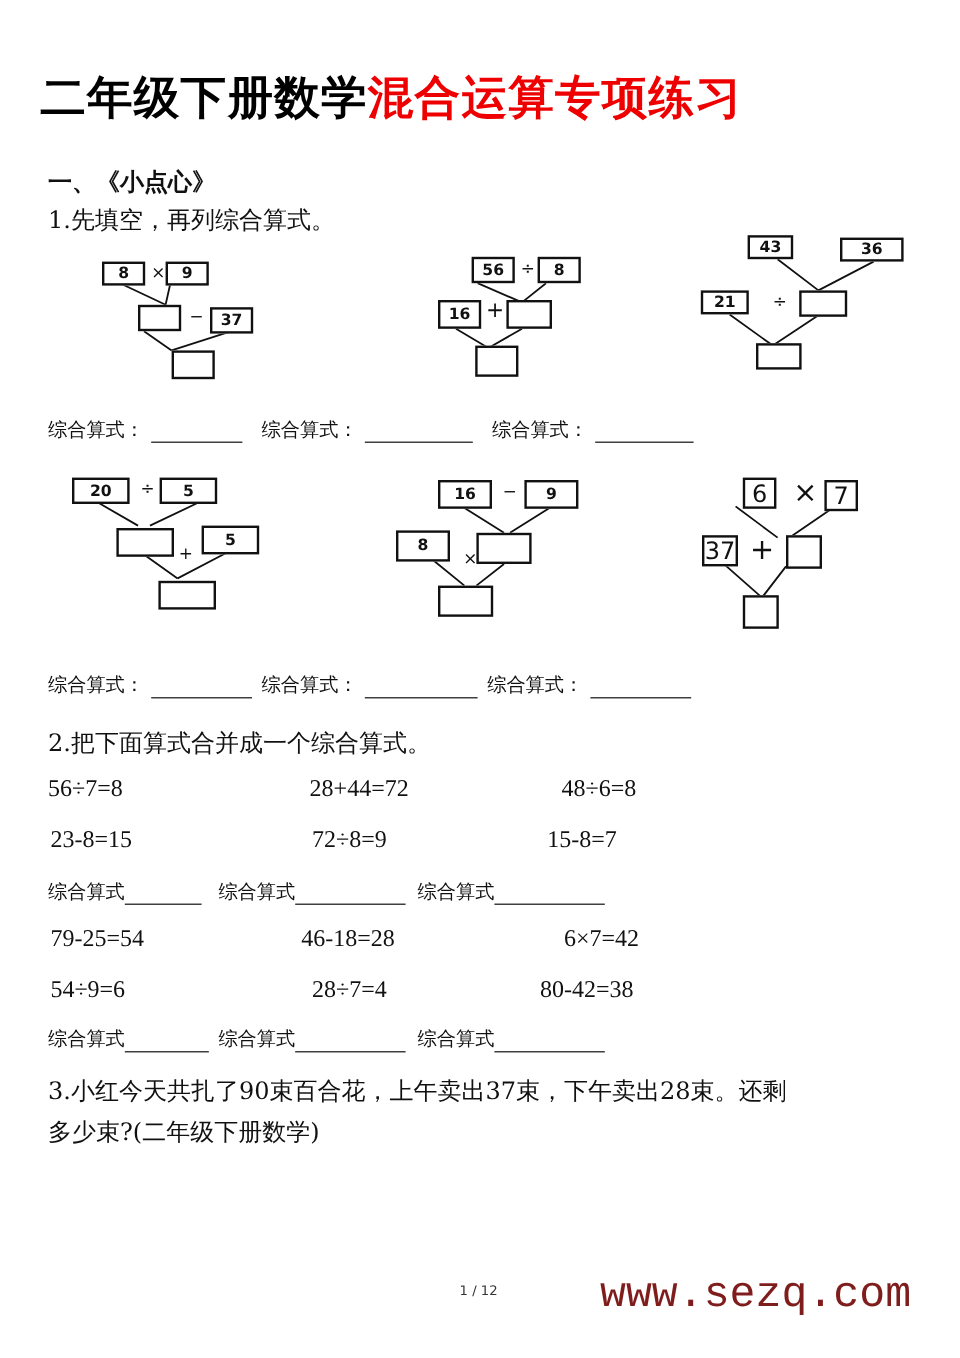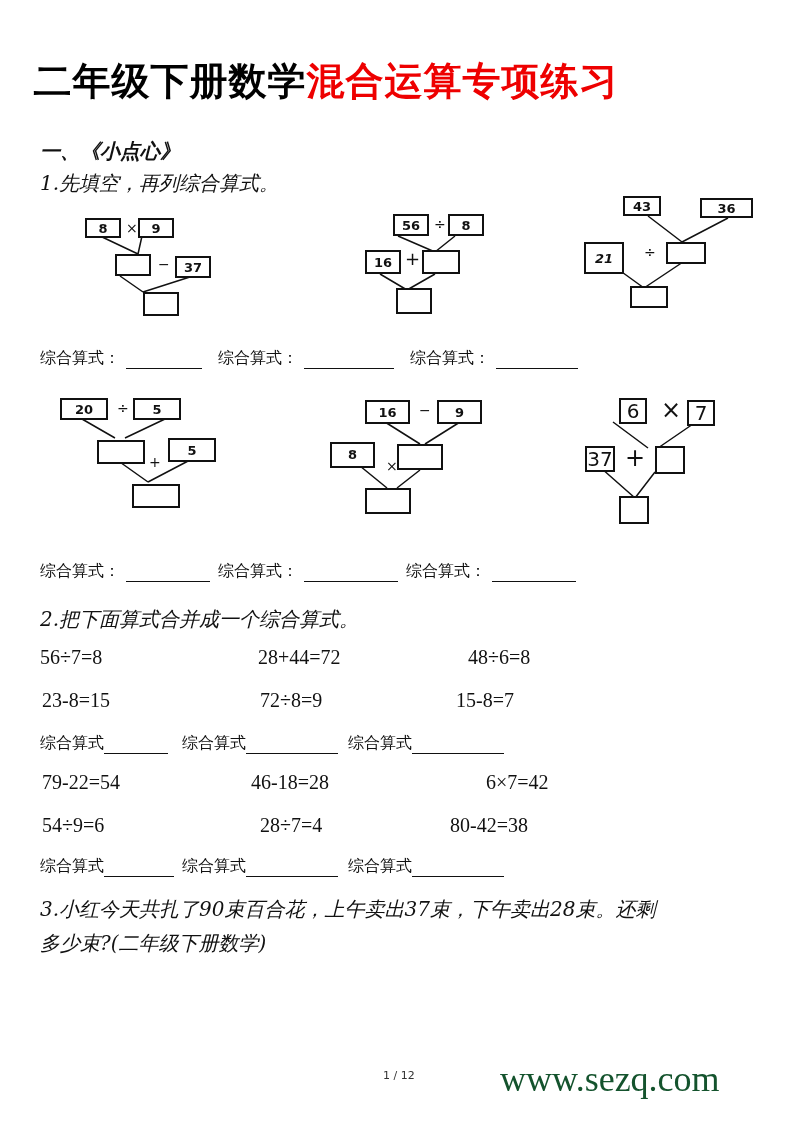--- a/index.html
+++ b/index.html
@@ -1,18 +1,18 @@
 <!DOCTYPE html>
 <html><head>
 <meta charset="utf-8">
 <style>
   html, body { margin:0; padding:0; background:#ffffff; }
   body { width:800px; height:1132px; position:relative; overflow:hidden;
          font-family:"DejaVu Serif","Liberation Serif",serif; color:#111; }
-  .abs { position:absolute;font-style:italic; }
+  .abs { position:absolute; }
   .title { position:absolute; top:56px; left:0; width:652px; text-align:center;
            font-family:"DejaVu Sans","Liberation Sans",sans-serif; font-weight:bold;
            font-size:38px; letter-spacing:1px; }
   .title .black { color:#000; }
   .title .red { color:#ee0000; }
   .section-h { left:40px; top:138px; font-size:20px; font-weight:bold;
                font-family:"DejaVu Sans","Liberation Sans",sans-serif; }
   .q { font-size:20px; left:40px; }
   .diagram { position:absolute; }
   .box { position:absolute; border:2px solid #111; background:#fff;
@@ -21,22 +21,22 @@
   .box.big { font-size:20px; font-weight:normal; }
   .op { position:absolute; font-family:"DejaVu Sans","Liberation Sans",sans-serif; font-size:14px; }
   .op.big { font-size:24px; }
   svg.lines { position:absolute; left:0; top:0; overflow:visible; }
   .formula-row { position:absolute; left:40px; font-size:16px; display:flex; }
   .formula { display:inline-flex; align-items:flex-end; }
   .blank { display:inline-block; border-bottom:1.5px solid #111; height:18px; margin-left:6px; }
   .eq { position:absolute; font-size:20px; font-family:"Liberation Serif","DejaVu Serif",serif; }
   .footer-page { position:absolute; left:383px; top:1069px; font-size:11px;
                  font-family:"DejaVu Sans","Liberation Sans",sans-serif; color:#333; }
-  .watermark { position:absolute; left:500px; top:1058px; font-size:36px; color:#14532d;
-               font-family:Liberation Serif, serif; }
+  .watermark { position:absolute; left:500px; top:1058px; font-size:36px; color:#7f1d1d;
+               font-family:Liberation Mono, monospace; }
 </style>
 </head>
 <body>
 
 <div class="title">
   <span class="black">二年级下册数学</span><span class="red">混合运算专项练习</span>
 </div>
 
 <div class="abs section-h">一、《小点心》</div>
 <div class="abs q" style="top:170px;">1.先填空，再列综合算式。</div>
@@ -66,21 +66,21 @@
   <div class="box" style="left:62px;top:40px;width:38px;height:24px;"></div>
   <div class="box" style="left:36px;top:78px;width:36px;height:26px;"></div>
 </div>
 
 <div class="diagram" style="left:578px;top:192px;width:190px;height:125px;">
   <svg class="lines" width="190" height="125">
       <path d="M70 24 L104 50 M150 26 L104 50 M30 70 L66 96 M105 70 L66 96" stroke="#111" stroke-width="1.5" fill="none"></path>
     </svg>
   <div class="box" style="left:45px;top:4px;width:38px;height:20px;">43</div>
   <div class="box" style="left:122px;top:6px;width:53px;height:20px;">36</div>
-  <div class="box" style="left:6px;top:50px;width:40px;height:32px;font-style:italic;">21</div>
+  <div class="box" style="left:6px;top:50px;width:40px;height:20px;">21</div>
   <div class="op" style="left:66px;top:52px;">÷</div>
   <div class="box" style="left:88px;top:50px;width:40px;height:22px;"></div>
   <div class="box" style="left:52px;top:94px;width:38px;height:22px;"></div>
 </div>
 
 <div class="formula-row" style="top:348px;">
   <span class="formula">
       <span>综合算式：</span>
       <span class="blank" style="width:76px;"></span>
     </span>
@@ -165,23 +165,23 @@
   <span class="formula" style="margin-left:14px;">
       <span>综合算式</span>
       <span class="blank" style="width:92px;margin-left:0;"></span>
     </span>
   <span class="formula" style="margin-left:10px;">
       <span>综合算式</span>
       <span class="blank" style="width:92px;margin-left:0;"></span>
     </span>
 </div>
 
-<div class="eq" style="left:42px;top:771px;">79-22=54</div>
+<div class="eq" style="left:42px;top:771px;">79-25=54</div>
 <div class="eq" style="left:251px;top:771px;">46-18=28</div>
-<div class="eq" style="left:486px;top:771px;">6×7=42</div>
+<div class="eq" style="left:470px;top:771px;">6×7=42</div>
 <div class="eq" style="left:42px;top:814px;">54÷9=6</div>
 <div class="eq" style="left:260px;top:814px;">28÷7=4</div>
 <div class="eq" style="left:450px;top:814px;">80-42=38</div>
 
 <div class="formula-row" style="top:856px;">
   <span class="formula">
       <span>综合算式</span>
       <span class="blank" style="width:70px;margin-left:0;"></span>
     </span>
   <span class="formula" style="margin-left:8px;">

